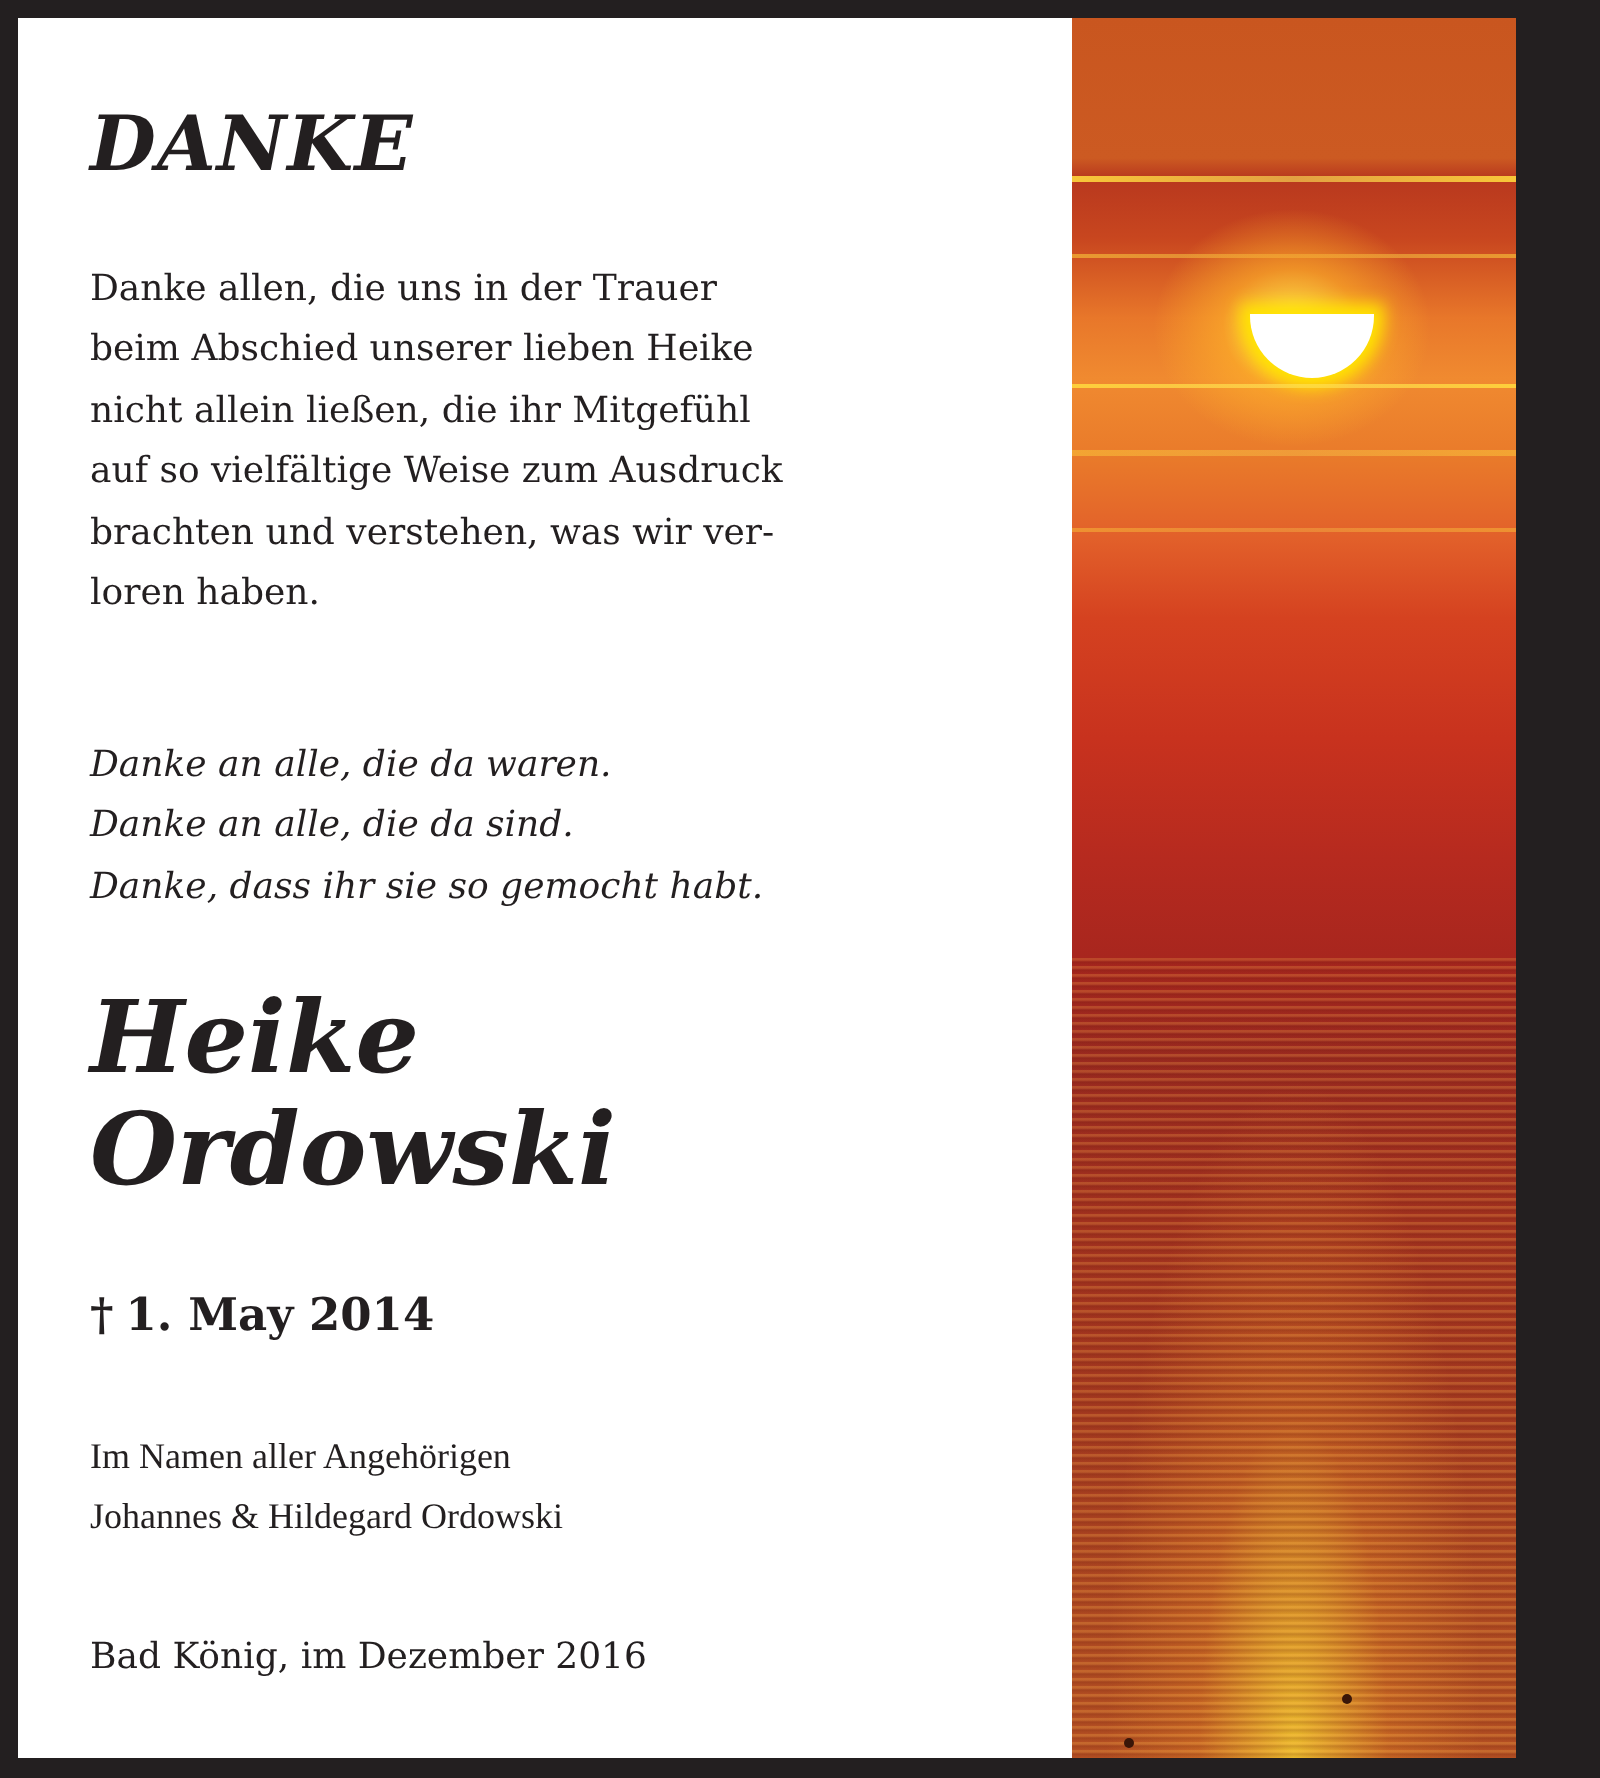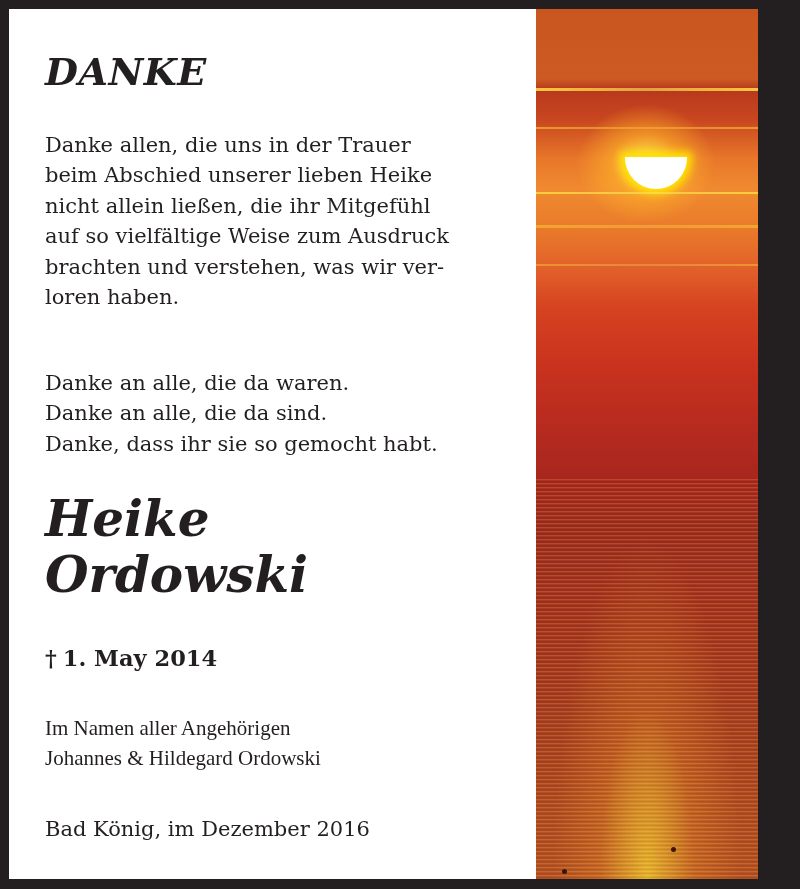--- a/index.html
+++ b/index.html
@@ -67,25 +67,25 @@
     width: 480px;
     color: #231f20;
   }
   .heading {
     position: absolute; top: 40px; left: 0;
     font-size: 38px; font-weight: bold; font-style: italic;
     letter-spacing: 0.5px; margin: 0;
   }
   .para {
     position: absolute; left: 0; margin: 0;
-    font-size: 21px; line-height: 30.4px;
+    font-size: 18px; line-height: 30.4px;
     white-space: pre-line;
   }
   .para1 { top: 121px; }
-  .para2 { top: 359px; }
+  .para2 { top: 359px; font-style: italic; }
   .name {
     position: absolute; left: 0; top: 482px; margin: 0;
     font-size: 50px; font-weight: bold; font-style: italic;
     line-height: 56px;
   }
   .death {
     position: absolute; left: 0; top: 636px; margin: 0;
     font-size: 22.5px; font-weight: bold;
   }
   .death .cross { margin-right: 6px; }

